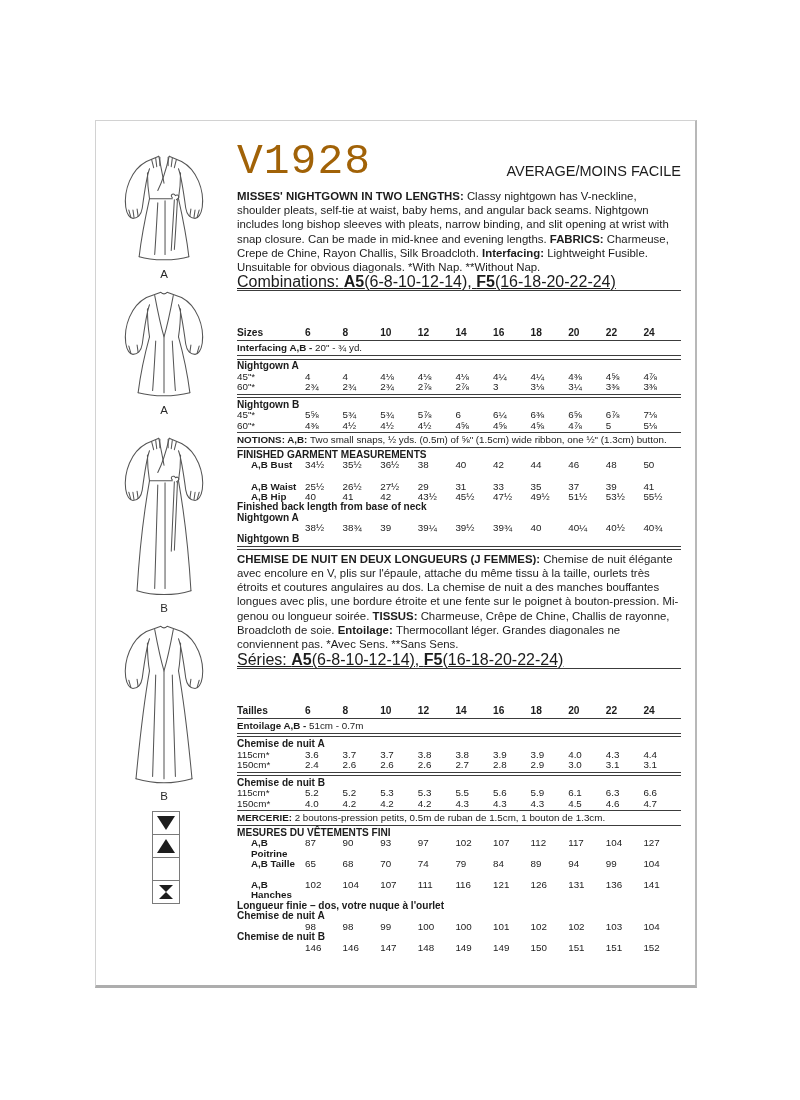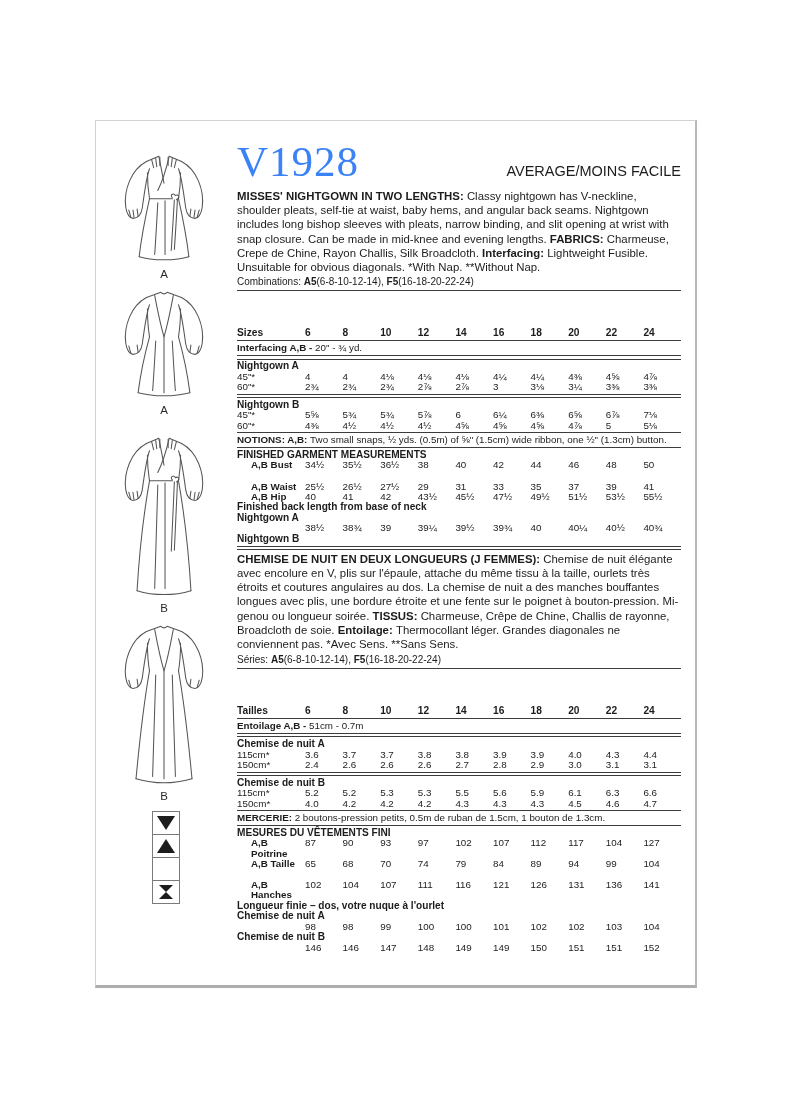--- a/index.html
+++ b/index.html
@@ -25,27 +25,27 @@
   .symbols { position:absolute; left:56px; top:690px; width:28px; }
   .symbol-cell {
     width:26px; height:22px; border:1px solid #7a7a7a; border-top:none;
     background:#fff; display:flex; align-items:center; justify-content:center;
   }
   .symbol-cell:first-child { border-top:1px solid #7a7a7a; }
   
   .content-col { position:absolute; left:141px; top:16px; width:444px; }
   .header-row { display:flex; justify-content:space-between; align-items:flex-end; height:47px; }
   .sku {
-    font-family:Liberation Serif, serif; font-size:43px; line-height:44px;
-    font-weight:500; letter-spacing:1px; color:#3b82f6;
+    font-family:Liberation Mono, monospace; font-size:43px; line-height:44px;
+    font-weight:500; letter-spacing:1px; color:#a16207;
   }
   .difficulty { font-size:14.5px; line-height:15px; padding-bottom:5px; font-weight:500; }
   .desc { margin-top:5px; font-size:11.4px; line-height:14.2px; }
   .desc b, .combos b, .series b, .t-note b { font-weight:700;text-align:center; }
-  .combos, .series { font-size:10px; line-height:12px; margin-top:2px; }
+  .combos, .series { font-size:16px; line-height:12px; margin-top:2px;text-decoration:underline; }
   .sheet-table { margin-top:2px; font-size:9.8px; }
   .fr-desc { font-size:11.4px; line-height:14.2px; }
   .series { margin-top:3px; }
   
   .t-row { display:grid; grid-template-columns:68px repeat(10, 1fr); line-height:10.3px; }
   .t-cell { text-align:left; }
   .t-sizes { font-weight:700; font-size:10.2px; line-height:11.5px;margin-top:36px; }
   .t-rowbold .t-label { font-weight:700;margin-left:14px; }
   .t-section { font-weight:700; font-size:10.1px; line-height:10.6px; }
   .t-note { line-height:10.8px; }

